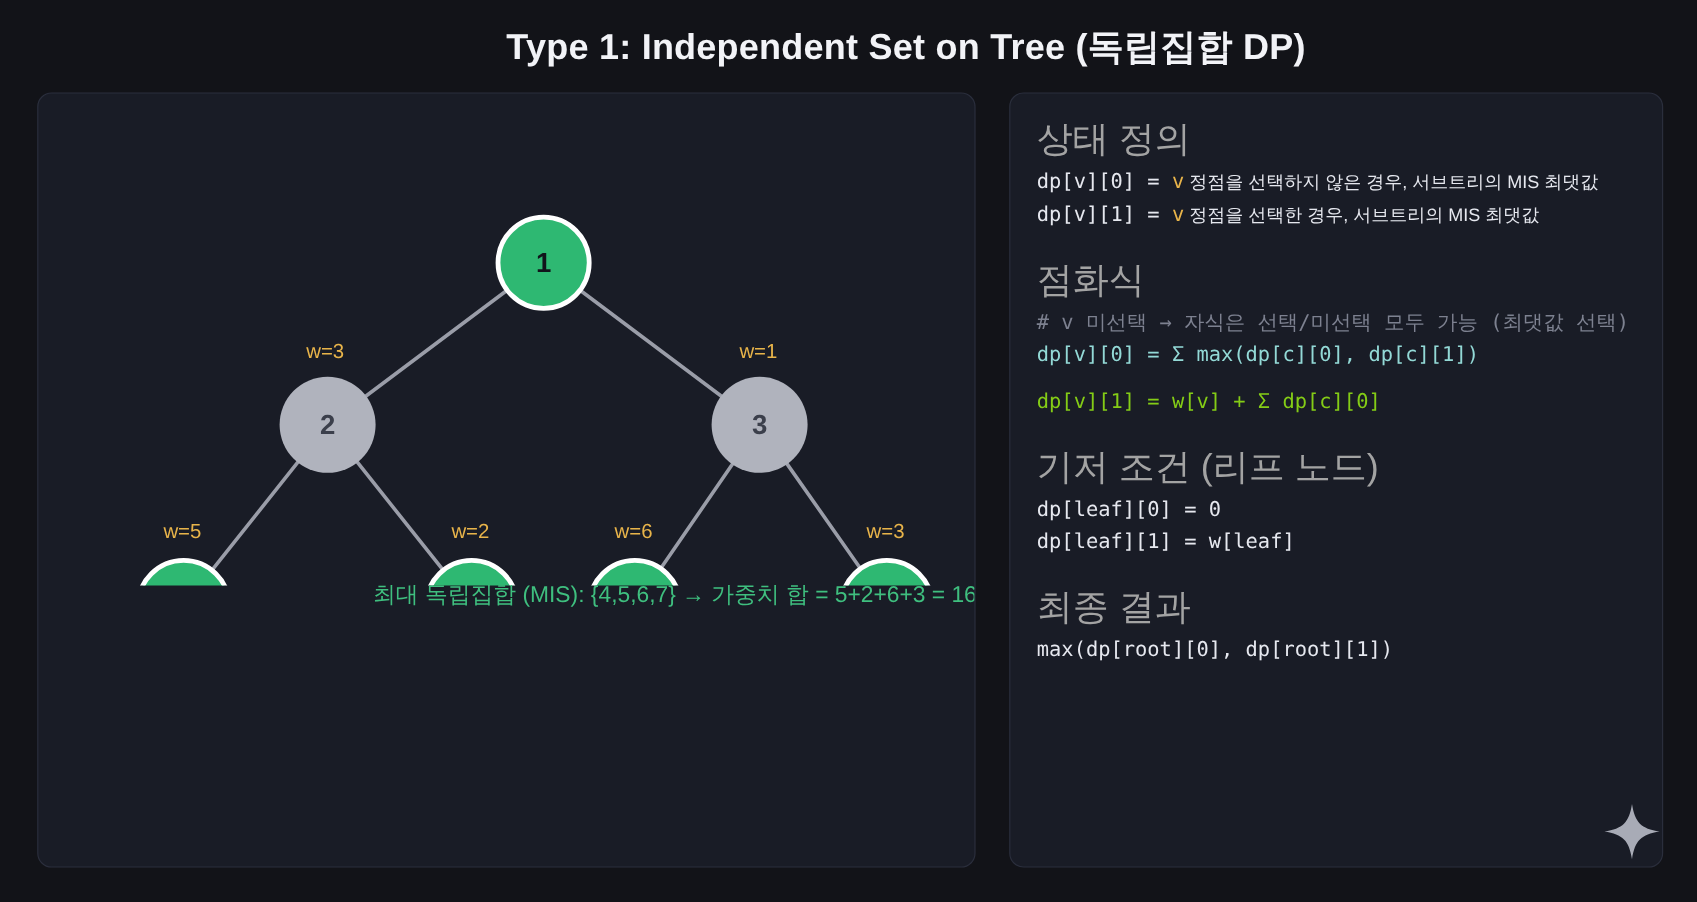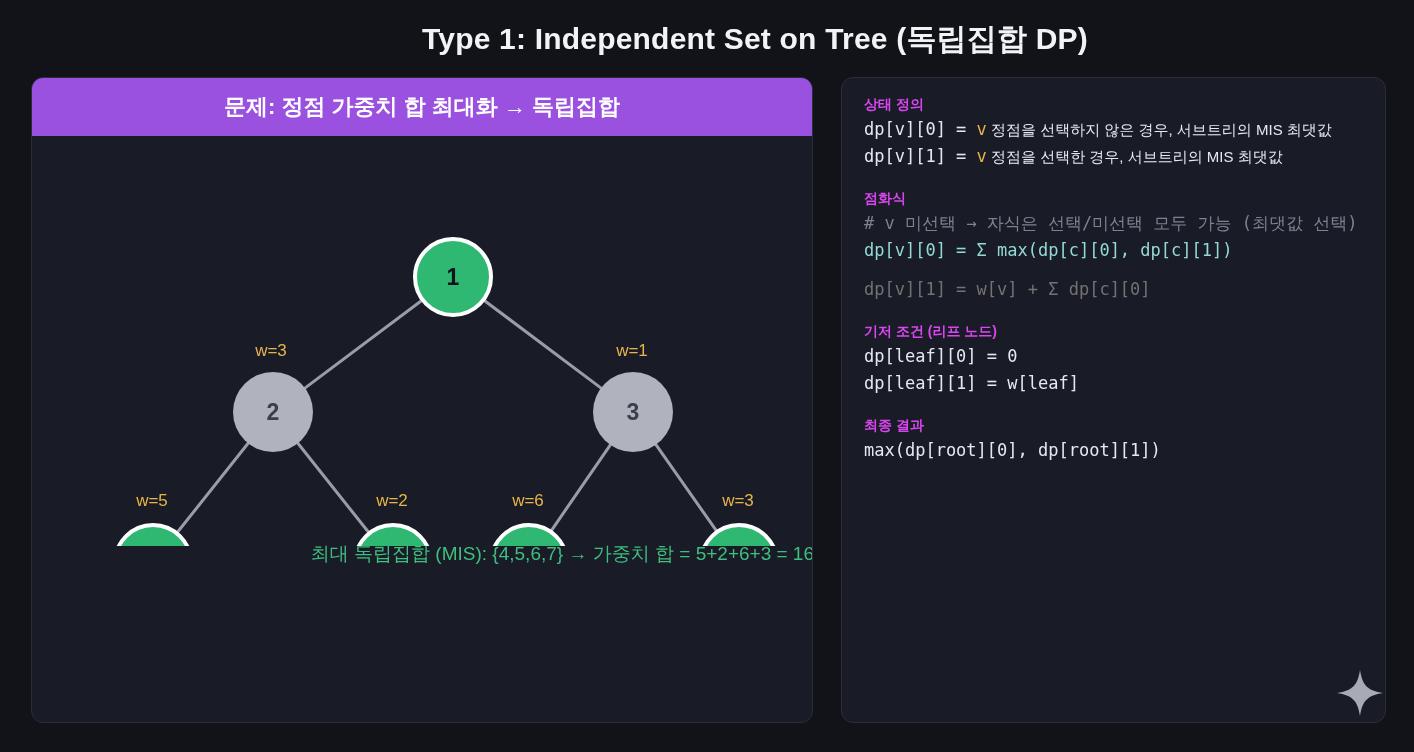--- a/index.html
+++ b/index.html
@@ -82,55 +82,54 @@
   }
 
   
   .rp-content {
     position:absolute;
     left:22px; top:18px;
     width:540px;
   }
 
   .sec-heading {
-    font-size:14px;
-    font-weight:bold;
-    color:#d946ef;
+    font-size:30px;
+    font-weight:normal;
+    color:#a3a3a3;
     margin-bottom:2px;
     white-space:nowrap;
   }
 
   .mono {
     font-family:"DejaVu Sans Mono", monospace;
     font-size:17px;
     line-height:27px;
     white-space:nowrap;
   }
   .mono-white  { color:#e6e8ef; }
   .mono-cyan   { color:#93d9d6; }
-  .mono-green  { color:#737373; }
+  .mono-green  { color:#84cc16; }
   .mono-comment{ color:#7d8190; }
   .hl-v        { color:#e8b44a; }
   .ko          { font-family:"Liberation Sans", sans-serif; font-size:15px; }
 
   .sec-gap   { height:20px; }
   .sec-gap-s { height:12px; }
 
   
   #sparkle { position:absolute; left:1334px; top:667px; width:52px; height:52px; }
 </style>
 </head>
 <body>
 
 <div id="stage">
 
   <div class="main-title">Type 1: Independent Set on Tree (독립집합 DP)</div>
 
   <div class="panel" id="panel-left">
-    <div class="panel-header">문제: 정점 가중치 합 최대화 → 독립집합</div>
 
     <div class="panel-body">
       <svg id="tree-svg" viewBox="0 0 782 420">
         <g id="edges-group">
             <line x1="391.4" y1="173.2" x2="272.2" y2="262.6" class="edge-line" stroke-linecap="round"></line>
             <line x1="450.6" y1="173.2" x2="569.8" y2="262.6" class="edge-line" stroke-linecap="round"></line>
             <line x1="216.73565647476585" y1="316.532632269253" x2="144.02001821624776" y2="408.0331437445549" class="edge-line" stroke-linecap="round"></line>
             <line x1="265.26434352523415" y1="316.532632269253" x2="337.97998178375224" y2="408.0331437445549" class="edge-line" stroke-linecap="round"></line>
             <line x1="578.8783014854058" y1="318.1190045740742" x2="517.9872524369226" y2="406.52812386562186" class="edge-line" stroke-linecap="round"></line>
             <line x1="623.4075737744741" y1="317.92022301835465" x2="685.7415325729348" y2="406.71671149540714" class="edge-line" stroke-linecap="round"></line>

